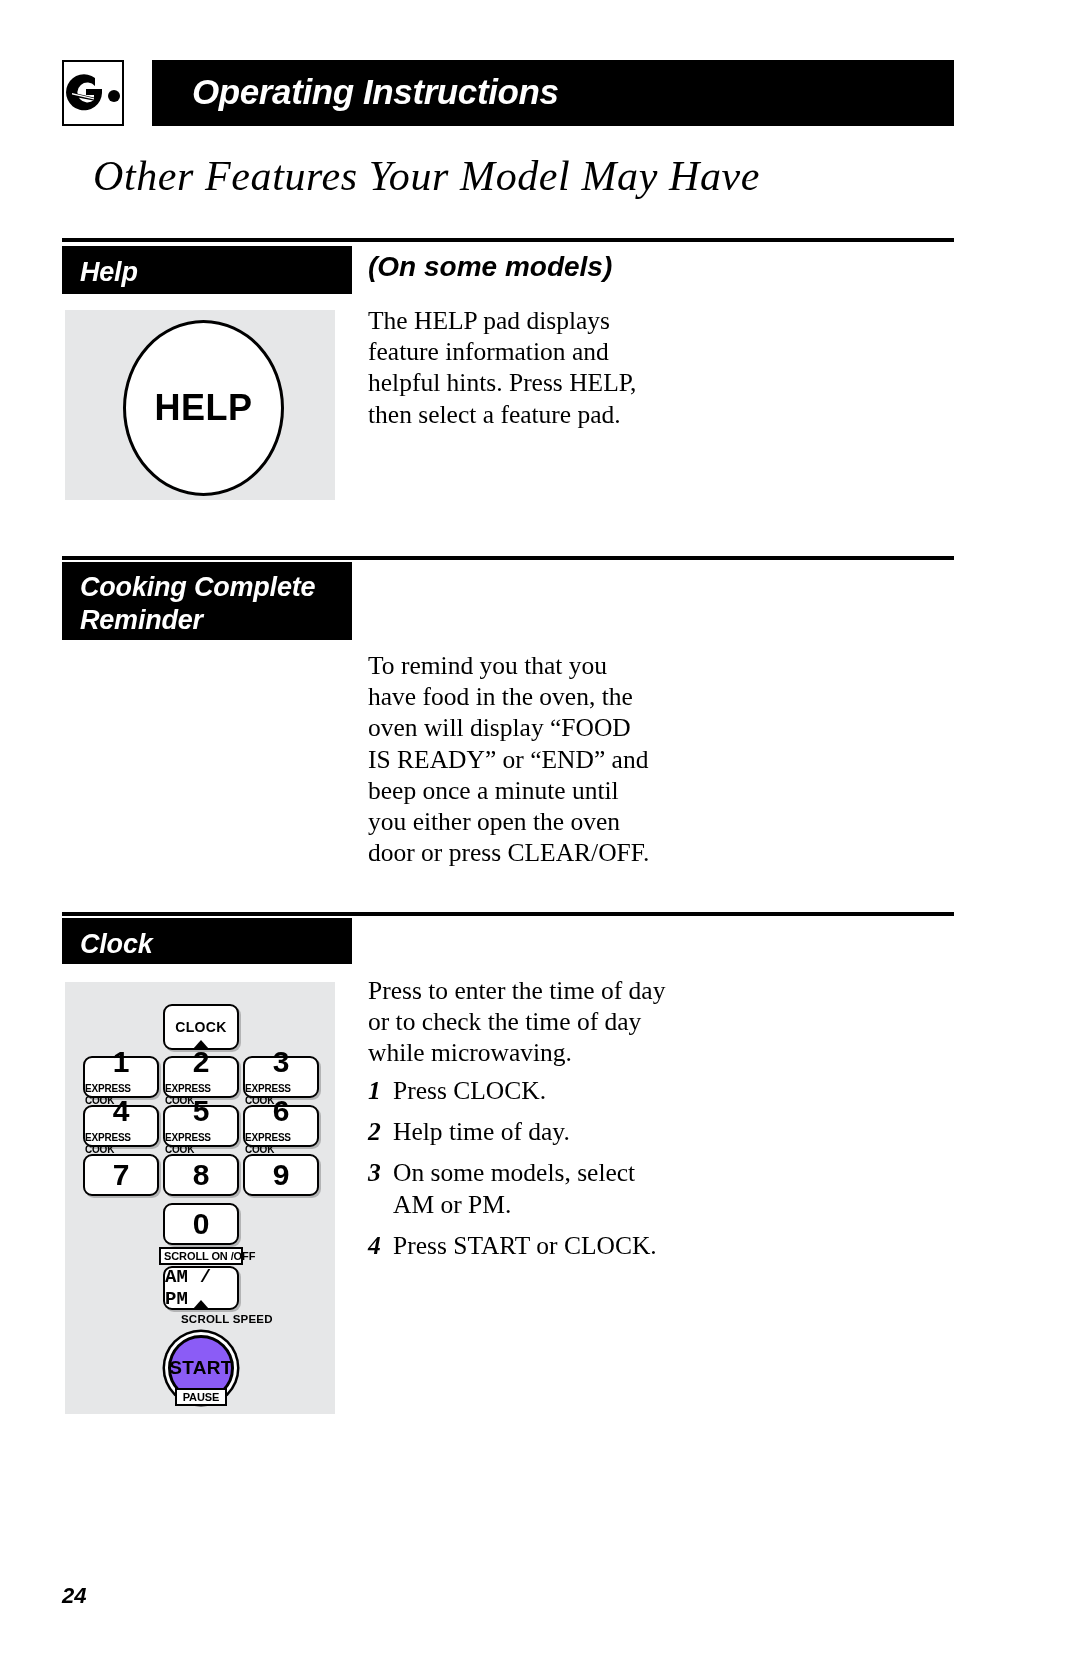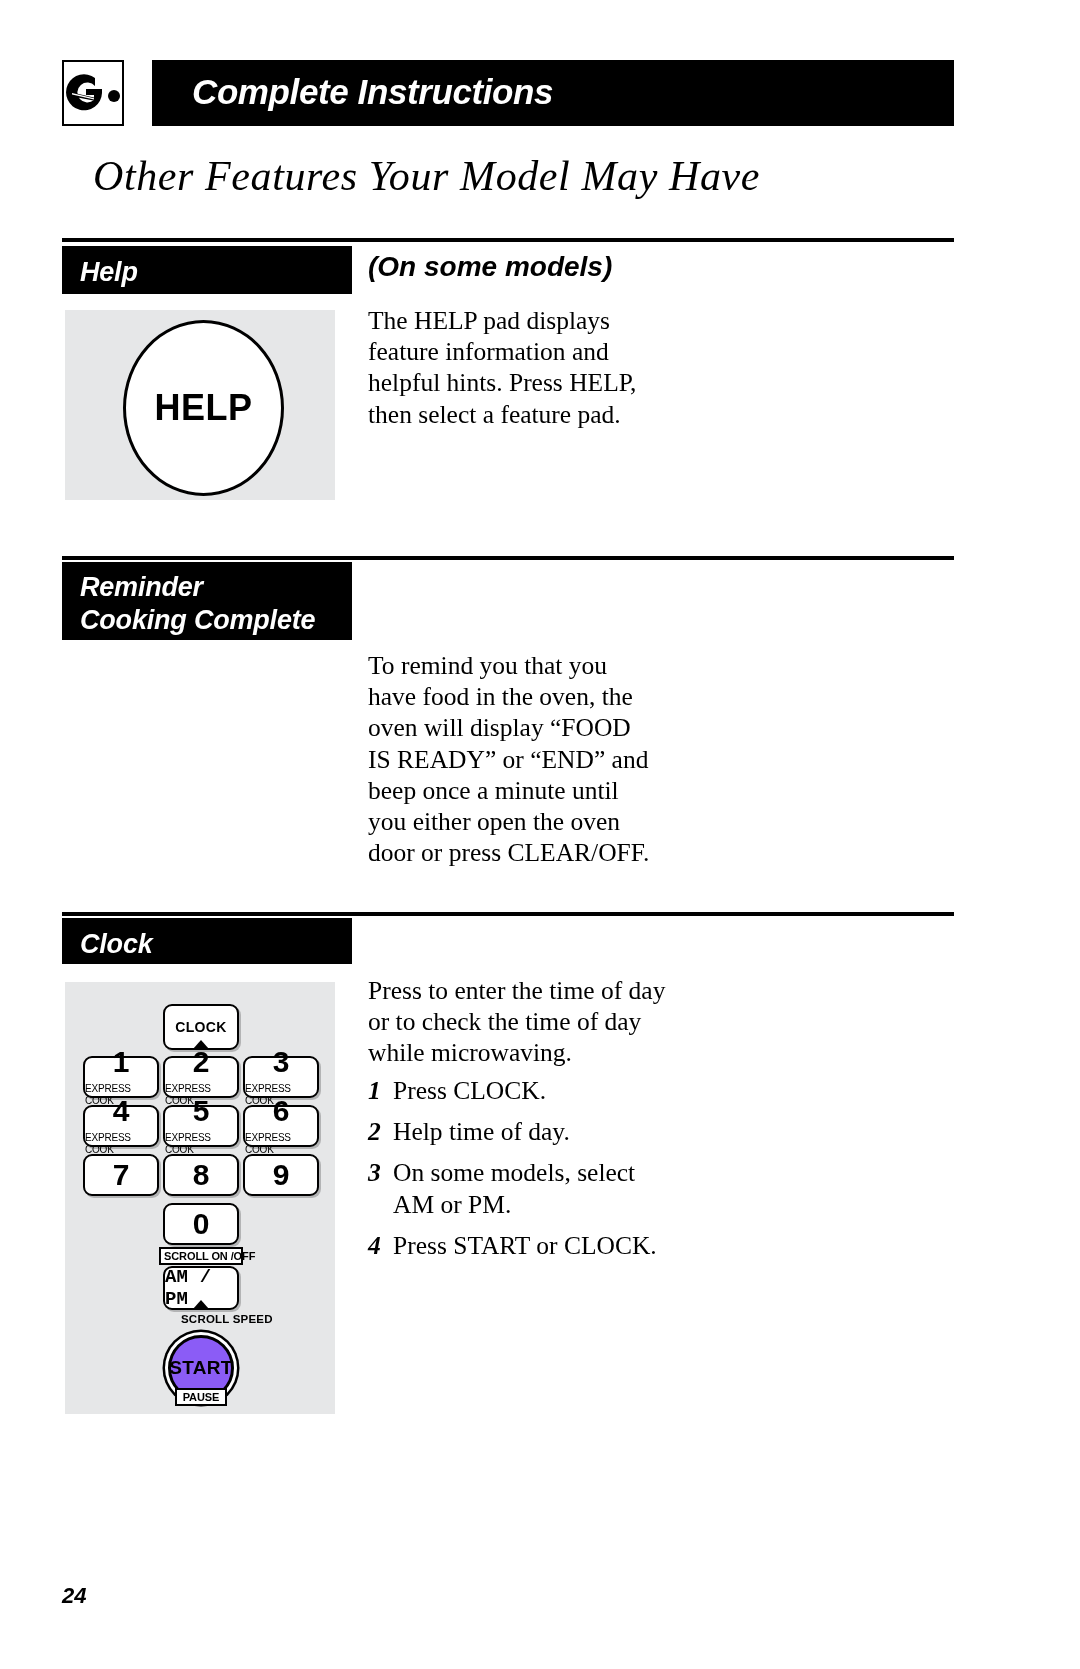--- a/index.html
+++ b/index.html
@@ -173,21 +173,21 @@
   }
   .key .digit {
     font-family: "Liberation Sans", sans-serif;
     font-weight: bold;
     font-size: 30px;
     line-height: 28px;
     color: #000;
   }
   .key .sub {
     font-family: "Liberation Sans", sans-serif;
-    font-weight: normal;
+    font-weight: bold;
     font-size: 10px;
     line-height: 12px;
     letter-spacing: -0.2px;
     color: #000;
     margin-top: 7px;
   }
   .key .word {
     font-family: "Liberation Sans", sans-serif;
     font-weight: bold;
     font-size: 14px;
@@ -275,43 +275,43 @@
     <div class="logo-box">
       <svg width="58" height="62" viewBox="0 0 58 62" aria-hidden="true">
         <rect x="0" y="0" width="58" height="62" fill="#ffffff"></rect>
         <path d="M38 31 A18 18 0 1 1 31 16 L31 24 A10 10 0 1 0 30 38 L30 33 L22 33 L22 27 L38 27 Z" fill="#000000"></path>
         <path d="M6 30 L32 36 L32 39 L6 34 Z" fill="#000000"></path>
         <path d="M8 31 L30 36.2 L30 37.4 L8 32.6 Z" fill="#ffffff"></path>
         <circle cx="50" cy="34" r="6" fill="#000000"></circle>
       </svg>
     </div>
     <div class="header-bar">
-      <div class="header-bar-title">Complete Instructions</div>
+      <div class="header-bar-title">Operating Instructions</div>
     </div>
   </div>
 
   <div class="page-title">Other Features Your Model May Have</div>
 
   <div class="rule" style="top:238px;"></div>
   <div class="sec-label" style="top:246px; width:290px; height:48px;">Help</div>
 
   <div class="sub-head" style="left:368px; top:251px;">(On some models)</div>
 
   <div class="art-panel" style="left:65px; top:310px; width:270px; height:190px;">
     <div class="help-circle" style="left:58px; top:10px; width:155px; height:170px;">
       <span>HELP</span>
     </div>
   </div>
 
   <div class="body-col" style="left:368px; top:305px; width:300px;">The HELP pad displays feature information and helpful hints. Press HELP, then select a feature pad.</div>
 
   <div class="rule" style="top:556px;"></div>
   <div class="sec-label" style="top:562px; width:290px; height:78px; line-height:33px;">
+    <div>Cooking Complete</div>
     <div>Reminder</div>
-    <div>Cooking Complete</div>
   </div>
 
   <div class="body-col" style="left:368px; top:650px; width:290px;">To remind you that you have food in the oven, the oven will display “FOOD IS READY” or “END” and beep once a minute until you either open the oven door or press CLEAR/OFF.</div>
 
   <div class="rule" style="top:912px;"></div>
   <div class="sec-label" style="top:918px; width:290px; height:46px;">Clock</div>
 
   <div class="art-panel" style="left:65px; top:982px; width:270px; height:432px;">
 
     <div class="key" style="left:98px; top:22px; width:76px; height:46px;">

